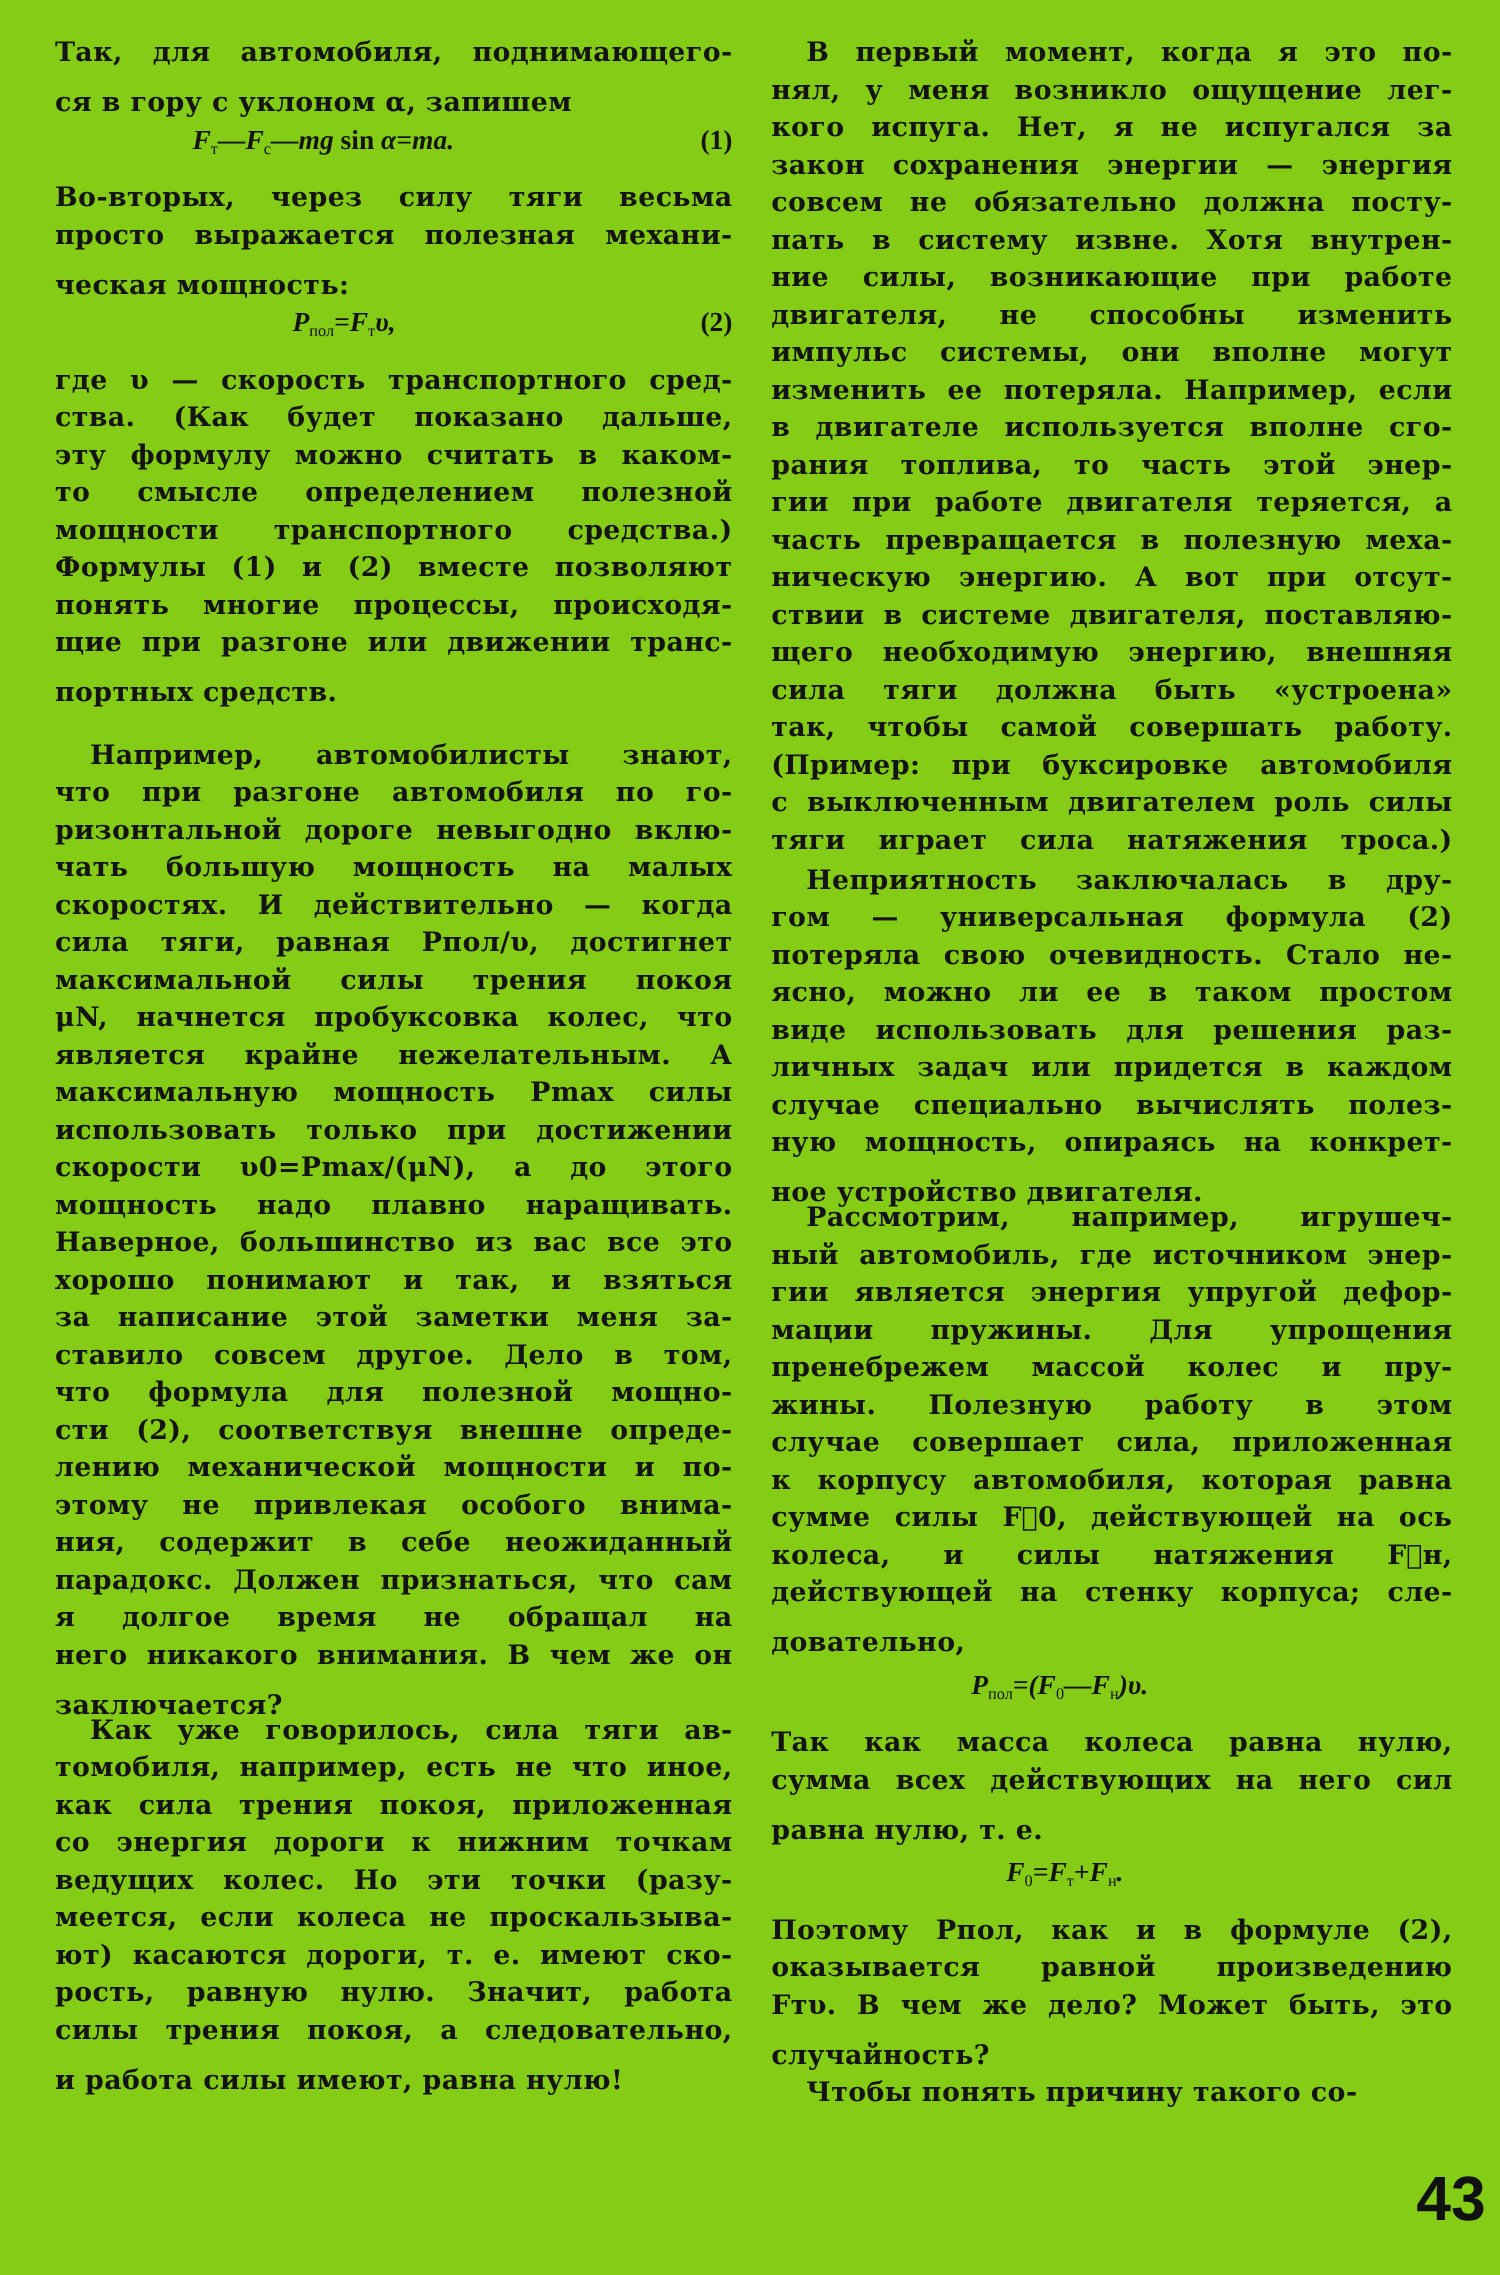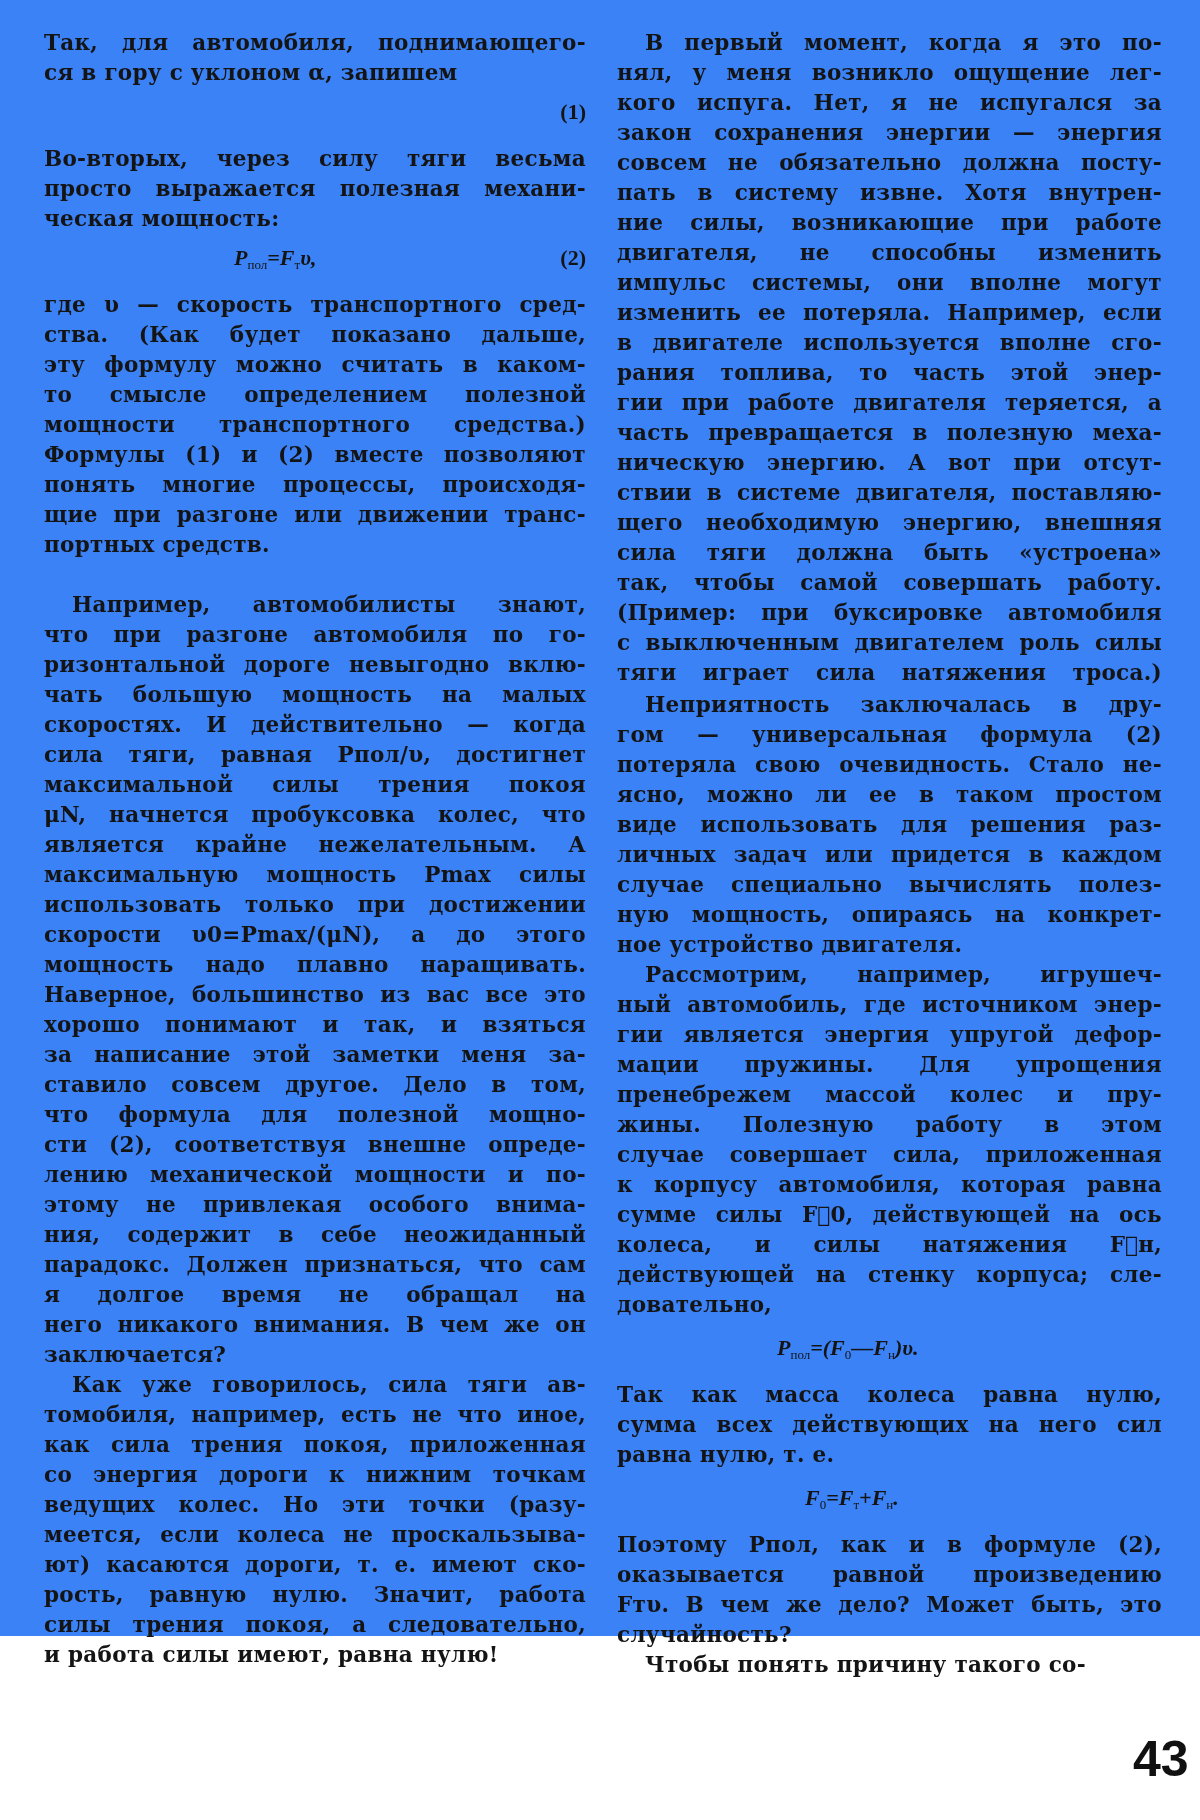--- a/index.html
+++ b/index.html
@@ -1,44 +1,45 @@
 <!DOCTYPE html>
 <html><head>
 <meta charset="utf-8">
 <style>
   html, body { margin: 0; padding: 0; background: #ffffff; }
   body { width: 1200px; height: 1820px; position: relative; overflow: hidden;
          font-family: "DejaVu Serif", "Liberation Serif", serif; color: #141414; }
-  .page { position: absolute; left: 0; top: 0; width: 1200px; height: 1636px; background: #3b82f6; }
+  .page { position: absolute; left: 0; top: 0; width: 1200px; height: 1820px; background: #84cc16; }
   .col { position: absolute; top: 0; }
   .col-left { left: 44px; width: 542px; }
   .col-right { left: 617px; width: 545px; }
   .ln { position: absolute; left: 0; right: 0; height: 30px; line-height: 30px;
         font-size: 21.5px; font-weight: bold; letter-spacing: 0.3px;
         text-align: justify; text-align-last: justify; white-space: nowrap; overflow: visible; }
   .ln.indent { padding-left: 28px; }
-  .ln.last { text-align-last: left; }
+  .ln.last { text-align-last: left; margin-top: 10px; }
   .fx { position: absolute; left: 0; right: 0; height: 36px; line-height: 36px;
         font-size: 22px; font-weight: bold; font-family: "Liberation Serif", "DejaVu Serif", serif; }
   .fx .eq { position: absolute; top: 0; white-space: nowrap; font-style: italic; }
   .fx .num { position: absolute; right: 0; top: 0; font-style: normal; }
   sub { font-size: 13px; font-style: normal; vertical-align: -4px; font-weight: normal; }
   .pagenum { position: absolute; left: 1100px; top: 1730px; font-family: "Liberation Sans", "DejaVu Sans", sans-serif;
              font-size: 50px; font-weight: bold; color: #111; margin-left: 33px; }
 </style>
 </head>
 <body>
 
 <div class="page">
 
   <div class="col col-left">
     <div class="ln" style="top:28px">Так, для автомобиля, поднимающего-</div>
     <div class="ln last" style="top:58px">ся в гору с уклоном α, запишем</div>
 
     <div class="fx" style="top:94px">
+      <span class="eq" style="left:110px">F<sub>т</sub>—F<sub>с</sub>—mg <span style="font-style:normal">sin</span> α=ma.</span>
       <span class="num">(1)</span>
     </div>
 
     <div class="ln" style="top:144px">Во-вторых, через силу тяги весьма</div>
     <div class="ln" style="top:174px">просто выражается полезная механи-</div>
     <div class="ln last" style="top:204px">ческая мощность:</div>
 
     <div class="fx" style="top:240px">
       <span class="eq" style="left:190px">P<sub>пол</sub>=F<sub>т</sub>υ,</span>
       <span class="num">(2)</span>

